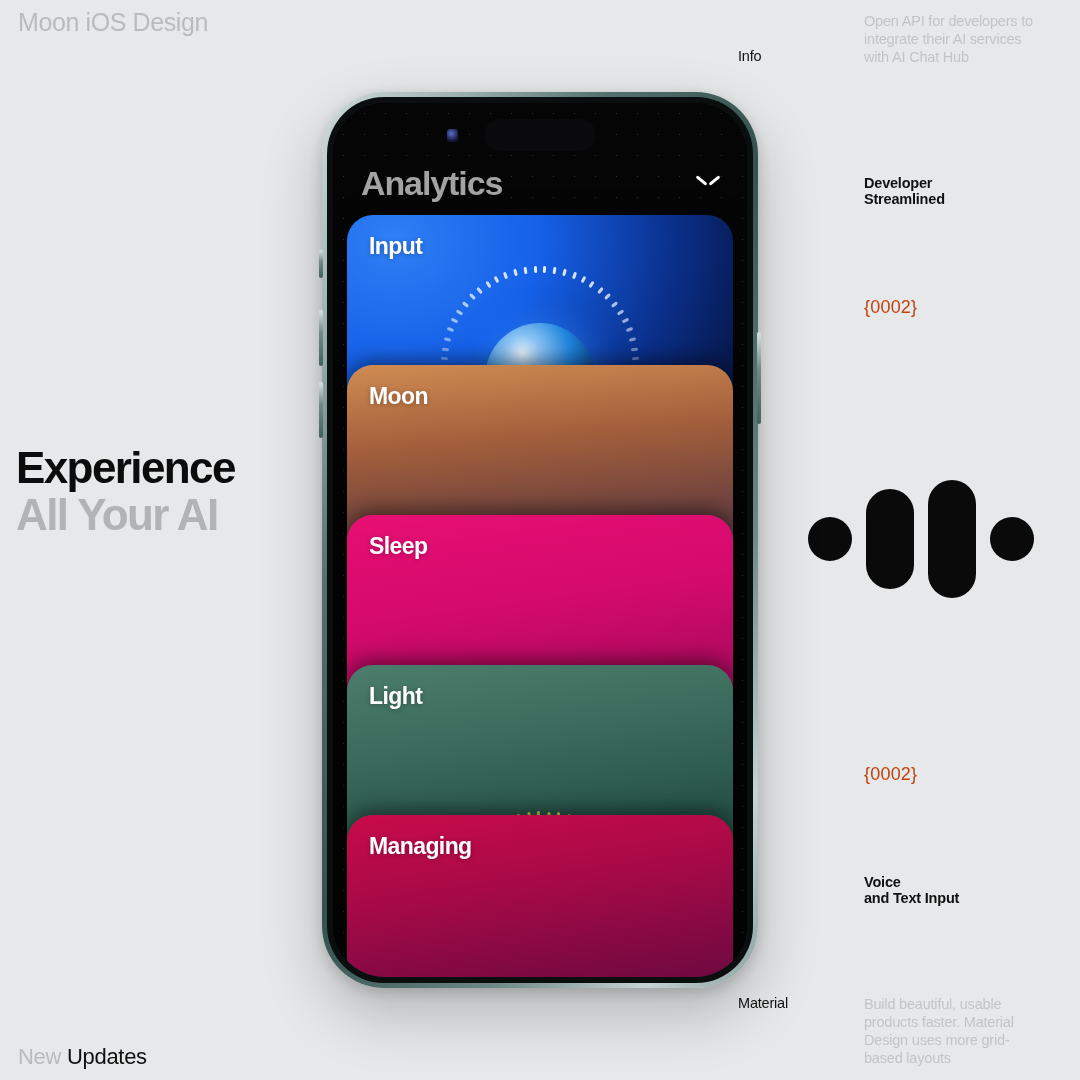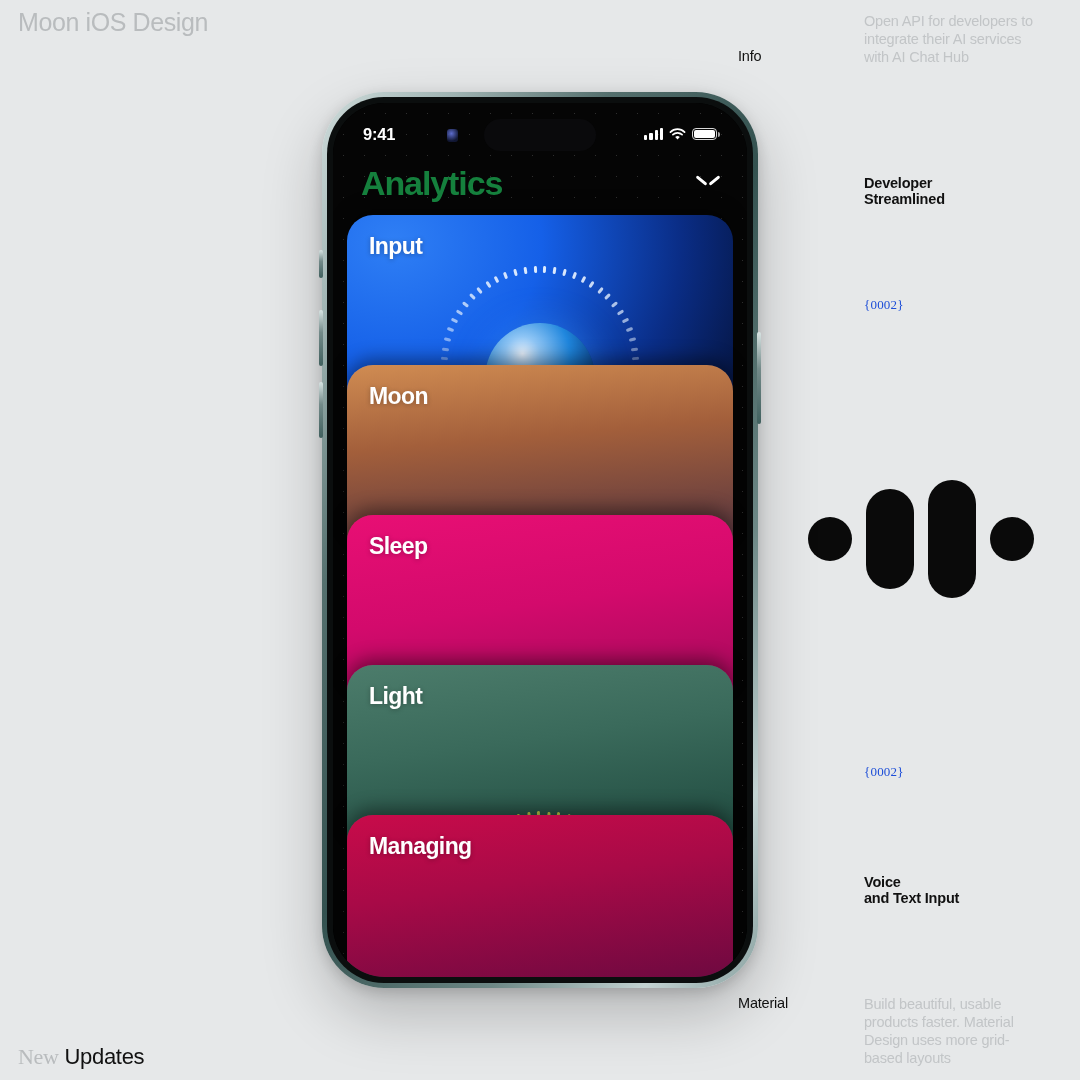--- a/index.html
+++ b/index.html
@@ -15,21 +15,21 @@
   
   .poster-title{
     position:absolute; left:18px; top:8px;
     font-size:25px; font-weight:400; color:#b9bcbe;
     letter-spacing:-0.4px;
   }
   .new-updates{
     position:absolute; left:18px; top:1044px;
     font-size:22px; letter-spacing:-0.3px; white-space:nowrap;
   }
-  .new-updates .dim{ color:#b9bcbe; font-weight:400;font-family:Liberation Serif, serif;}
+  .new-updates .dim{ color:#b9bcbe; font-weight:400;}
   .new-updates .strong{ color:#111; font-weight:500;}
 
   
   .headline{
     position:absolute; left:16px; top:444px;
     font-size:44px; line-height:47px; font-weight:700;
     letter-spacing:-1.6px;
   }
   .headline .ln{ display:block; white-space:nowrap; }
   .headline .dark{ color:#0c0c0c; }
@@ -39,21 +39,21 @@
   .anno{ position:absolute; }
   .anno .lbl{
     font-size:14.5px; color:#111; font-weight:400; letter-spacing:-0.2px;
   }
   .anno .lbl.bold{ font-weight:700; line-height:15.5px; }
   .anno .body{
     font-size:14.5px; line-height:18px; color:#c2c5c7;
     font-weight:400; letter-spacing:-0.2px; width:178px;
   }
   .code{
-    position:absolute; font-size:13px; color:#1d4ed8; letter-spacing:0.2px;font-family:Liberation Serif, serif;
+    position:absolute; font-size:18px; color:#c2410c; letter-spacing:0.2px;
   }
 
   
   .waveform{
     position:absolute; left:808px; top:485px;
     display:flex; align-items:center; gap:14px; height:108px;
   }
   .waveform i{ display:block; background:#0a0a0a; }
   .wf-dot{ width:44px; height:44px; border-radius:50%; }
   .wf-pill-a{ width:48px; height:100px; border-radius:24px; }
@@ -117,21 +117,21 @@
   .batt{ width:25px; height:12.5px; border:1.6px solid rgba(255,255,255,.85); border-radius:4px; position:relative;}
   .batt:before{content:"";position:absolute;left:1.4px;top:1.4px;bottom:1.4px;right:1.4px;background:#fff;border-radius:2px;}
   .batt:after{content:"";position:absolute;right:-3.6px;top:3.6px;width:2px;height:5px;background:rgba(255,255,255,.65);border-radius:0 2px 2px 0;}
 
   
   .app-header{
     position:absolute; left:0; right:0; top:52px; height:56px; z-index:6;
     display:flex; align-items:center; justify-content:space-between;
     padding:0 26px 0 28px;
   }
-  .app-title{ color:#15803d; font-size:34px; font-weight:700; letter-spacing:-1.1px; }
+  .app-title{ color:#a3a3a3; font-size:34px; font-weight:700; letter-spacing:-1.1px; }
   .chev{ width:26px; height:26px; position:relative; cursor:pointer;}
   .chev:before,.chev:after{
     content:""; position:absolute; top:9px; width:13px; height:3px;
     background:#fff; border-radius:2px;
   }
   .chev:before{ left:0; transform:rotate(40deg); }
   .chev:after{ right:0; transform:rotate(-40deg); }
 
   
   .stack{ position:absolute; left:0; right:0; top:112px; bottom:0; z-index:5; }
@@ -176,20 +176,22 @@
   
   .ticks{ position:absolute; left:50%; top:262px; width:0; height:0; }
   .ticks i{ position:absolute; width:2.6px; background:#f2f04a; border-radius:2px;}
 </style>
 </head>
 <body>
 
 <div class="poster-title">Moon iOS Design</div>
 
 <div class="headline">
+  <span class="ln dark">Experience</span>
+  <span class="ln muted">All Your AI</span>
 </div>
 
 <div class="anno" style="left:738px; top:12px;margin-top:36px;">
   <div class="lbl">Info</div>
 </div>
 <div class="anno" style="left:864px; top:12px;">
   <div class="body">Open API for developers to integrate their AI services with AI Chat Hub</div>
 </div>
 
 <div class="anno" style="left:864px; top:176px;">
@@ -225,37 +227,20 @@
   <div class="btn-side btn-power"></div>
 
   <div class="phone-frame"></div>
 
   <div class="screen">
     <div class="screen-bg"></div>
 
     <div class="island"></div>
     <div class="island-dot"></div>
 
-    <div class="statusbar">
-      <div class="sb-time">9:41</div>
-      <div class="sb-right">
-        <span class="sig">
-            <i></i>
-            <i></i>
-            <i></i>
-            <i></i>
-          </span>
-        <svg width="17" height="13" viewBox="0 0 17 13">
-          <path d="M8.5 11.6 6.2 9.1a3.3 3.3 0 0 1 4.6 0Z" fill="#fff"></path>
-          <path d="M3.9 6.7a6.6 6.6 0 0 1 9.2 0" stroke="#fff" stroke-width="1.7" fill="none" stroke-linecap="round"></path>
-          <path d="M1.4 4.1a10.2 10.2 0 0 1 14.2 0" stroke="#fff" stroke-width="1.7" fill="none" stroke-linecap="round"></path>
-        </svg>
-        <span class="batt"></span>
-      </div>
-    </div>
 
     <div class="app-header">
       <div class="app-title">Analytics</div>
       <div class="chev"></div>
     </div>
 
     <div class="stack">
 
       <div class="card c1">
         <div class="sphere"></div>

